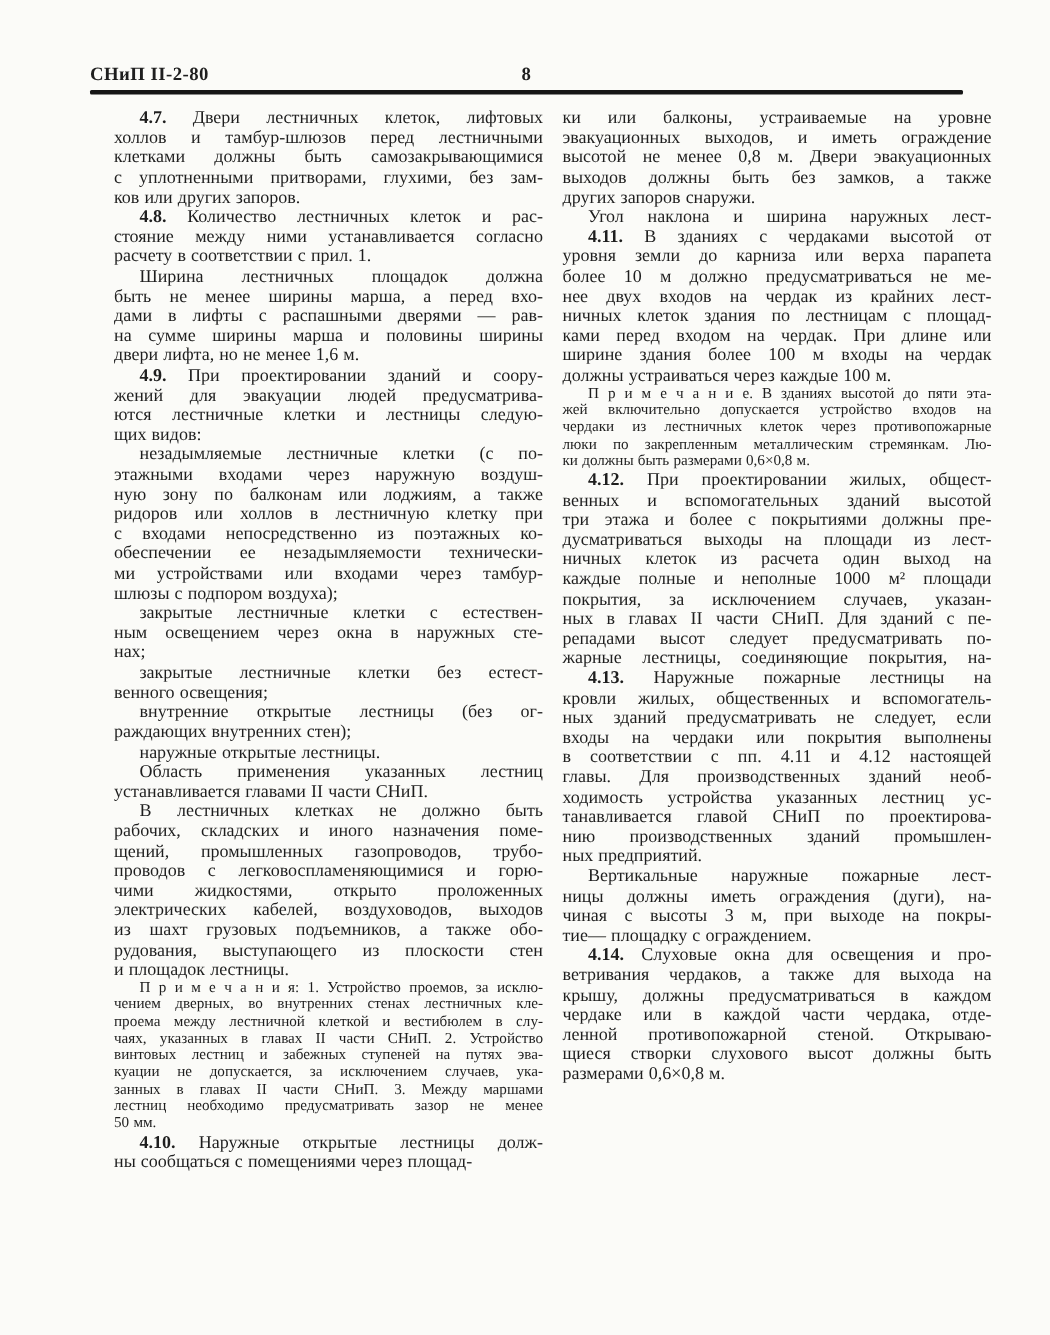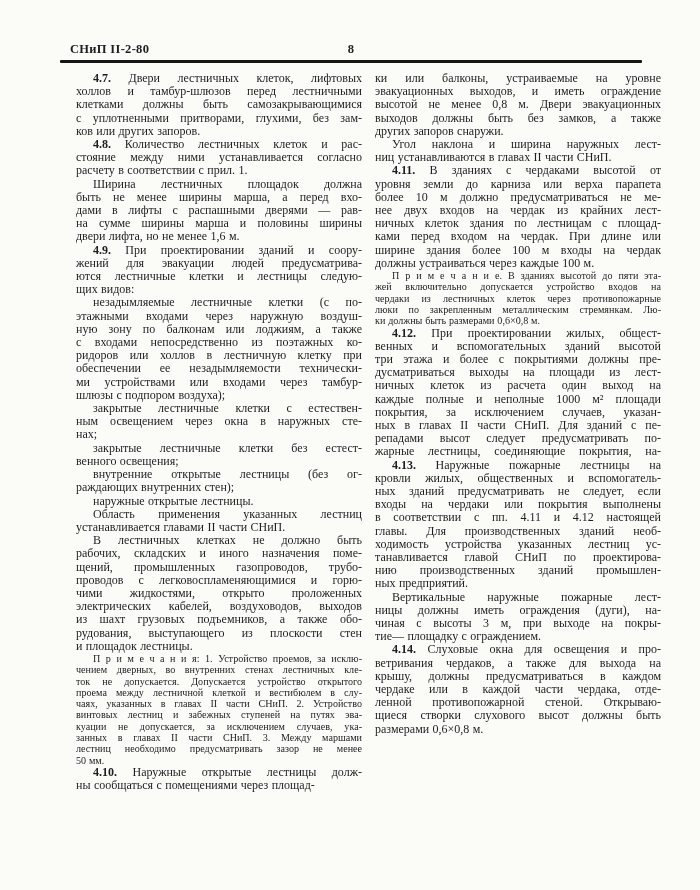--- a/index.html
+++ b/index.html
@@ -8,21 +8,21 @@
     background:#fbfbf8;
     font-family:"Liberation Serif","DejaVu Serif",serif;
     color:#1e1e1e;
     -webkit-font-smoothing:antialiased;
   }
   .page{position:relative;width:700px;height:890px;overflow:hidden;}
   .header-row{
     position:absolute;top:42px;left:60px;width:582px;height:16px;
     font-size:12.5px;font-weight:bold;letter-spacing:.3px;
   }
-  .doc-code{position:absolute;left:10px;top:0;}
+  .doc-code{position:absolute;left:0;top:0;}
   .page-num{position:absolute;left:0;top:0;width:100%;text-align:center;font-weight:bold;}
   .header-rule{
     position:absolute;top:60px;left:60px;width:582px;height:3px;
     background:#161616;border-radius:1px;
   }
   .columns{
     position:absolute;top:72px;left:76px;width:585px;
     display:flex;gap:13px;
   }
   .col{width:286px;}
@@ -70,22 +70,22 @@
         <div class="para">
           <div class="line jl ind"><b class="sec">4.9.</b> При проектировании зданий и соору-</div>
           <div class="line jl">жений для эвакуации людей предусматрива-</div>
           <div class="line jl">ются лестничные клетки и лестницы следую-</div>
           <div class="line">щих видов:</div>
         </div>
         <div class="para">
           <div class="line jl ind">незадымляемые лестничные клетки (с по-</div>
           <div class="line jl">этажными входами через наружную воздуш-</div>
           <div class="line jl">ную зону по балконам или лоджиям, а также</div>
+          <div class="line jl">ридоров или холлов в лестничную клетку при</div>
           <div class="line jl">с входами непосредственно из поэтажных ко-</div>
-          <div class="line jl">ридоров или холлов в лестничную клетку при</div>
           <div class="line jl">обеспечении ее незадымляемости технически-</div>
           <div class="line jl">ми устройствами или входами через тамбур-</div>
           <div class="line">шлюзы с подпором воздуха);</div>
         </div>
         <div class="para">
           <div class="line jl ind">закрытые лестничные клетки с естествен-</div>
           <div class="line jl">ным освещением через окна в наружных сте-</div>
           <div class="line">нах;</div>
         </div>
         <div class="para">
@@ -110,21 +110,20 @@
           <div class="line jl">проводов с легковоспламеняющимися и горю-</div>
           <div class="line jl">чими жидкостями, открыто проложенных</div>
           <div class="line jl">электрических кабелей, воздуховодов, выходов</div>
           <div class="line jl">из шахт грузовых подъемников, а также обо-</div>
           <div class="line jl">рудования, выступающего из плоскости стен</div>
           <div class="line">и площадок лестницы.</div>
         </div>
         <div class="para note">
           <div class="line jl ind">П р и м е ч а н и я:  1. Устройство проемов, за исклю-</div>
           <div class="line jl">чением дверных, во внутренних стенах лестничных кле-</div>
-          <div class="line jl">ток не допускается. Допускается устройство открытого</div>
           <div class="line jl">проема между лестничной клеткой и вестибюлем в слу-</div>
           <div class="line jl">чаях, указанных в главах II части СНиП. 2. Устройство</div>
           <div class="line jl">винтовых лестниц и забежных ступеней на путях эва-</div>
           <div class="line jl">куации не допускается, за исключением случаев, ука-</div>
           <div class="line jl">занных в главах II части СНиП. 3. Между маршами</div>
           <div class="line jl">лестниц необходимо предусматривать зазор не менее</div>
           <div class="line">50 мм.</div>
         </div>
         <div class="para">
           <div class="line jl ind"><b class="sec">4.10.</b> Наружные открытые лестницы долж-</div>
@@ -134,21 +133,20 @@
     <div class="col" id="col-right">
         <div class="para">
           <div class="line jl">ки или балконы, устраиваемые на уровне</div>
           <div class="line jl">эвакуационных выходов, и иметь ограждение</div>
           <div class="line jl">высотой не менее 0,8 м. Двери эвакуационных</div>
           <div class="line jl">выходов должны быть без замков, а также</div>
           <div class="line">других запоров снаружи.</div>
         </div>
         <div class="para">
           <div class="line jl ind">Угол наклона и ширина наружных лест-</div>
-          <div class="line">ниц устанавливаются в главах II части СНиП.</div>
         </div>
         <div class="para">
           <div class="line jl ind"><b class="sec">4.11.</b> В зданиях с чердаками высотой от</div>
           <div class="line jl">уровня земли до карниза или верха парапета</div>
           <div class="line jl">более 10 м должно предусматриваться не ме-</div>
           <div class="line jl">нее двух входов на чердак из крайних лест-</div>
           <div class="line jl">ничных клеток здания по лестницам с площад-</div>
           <div class="line jl">ками перед входом на чердак. При длине или</div>
           <div class="line jl">ширине здания более 100 м входы на чердак</div>
           <div class="line">должны устраиваться через каждые 100 м.</div>

